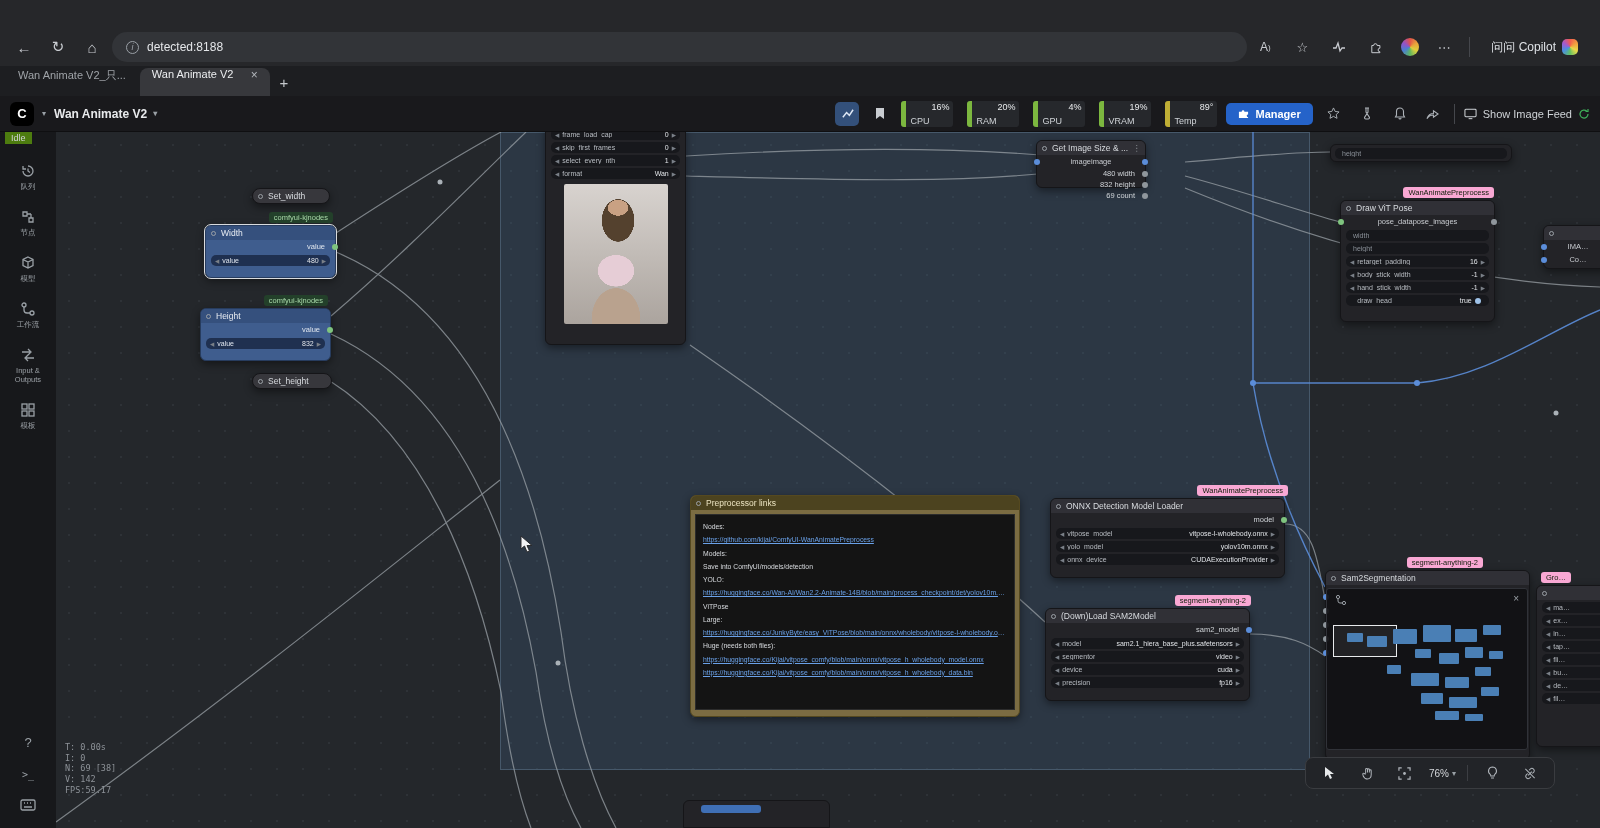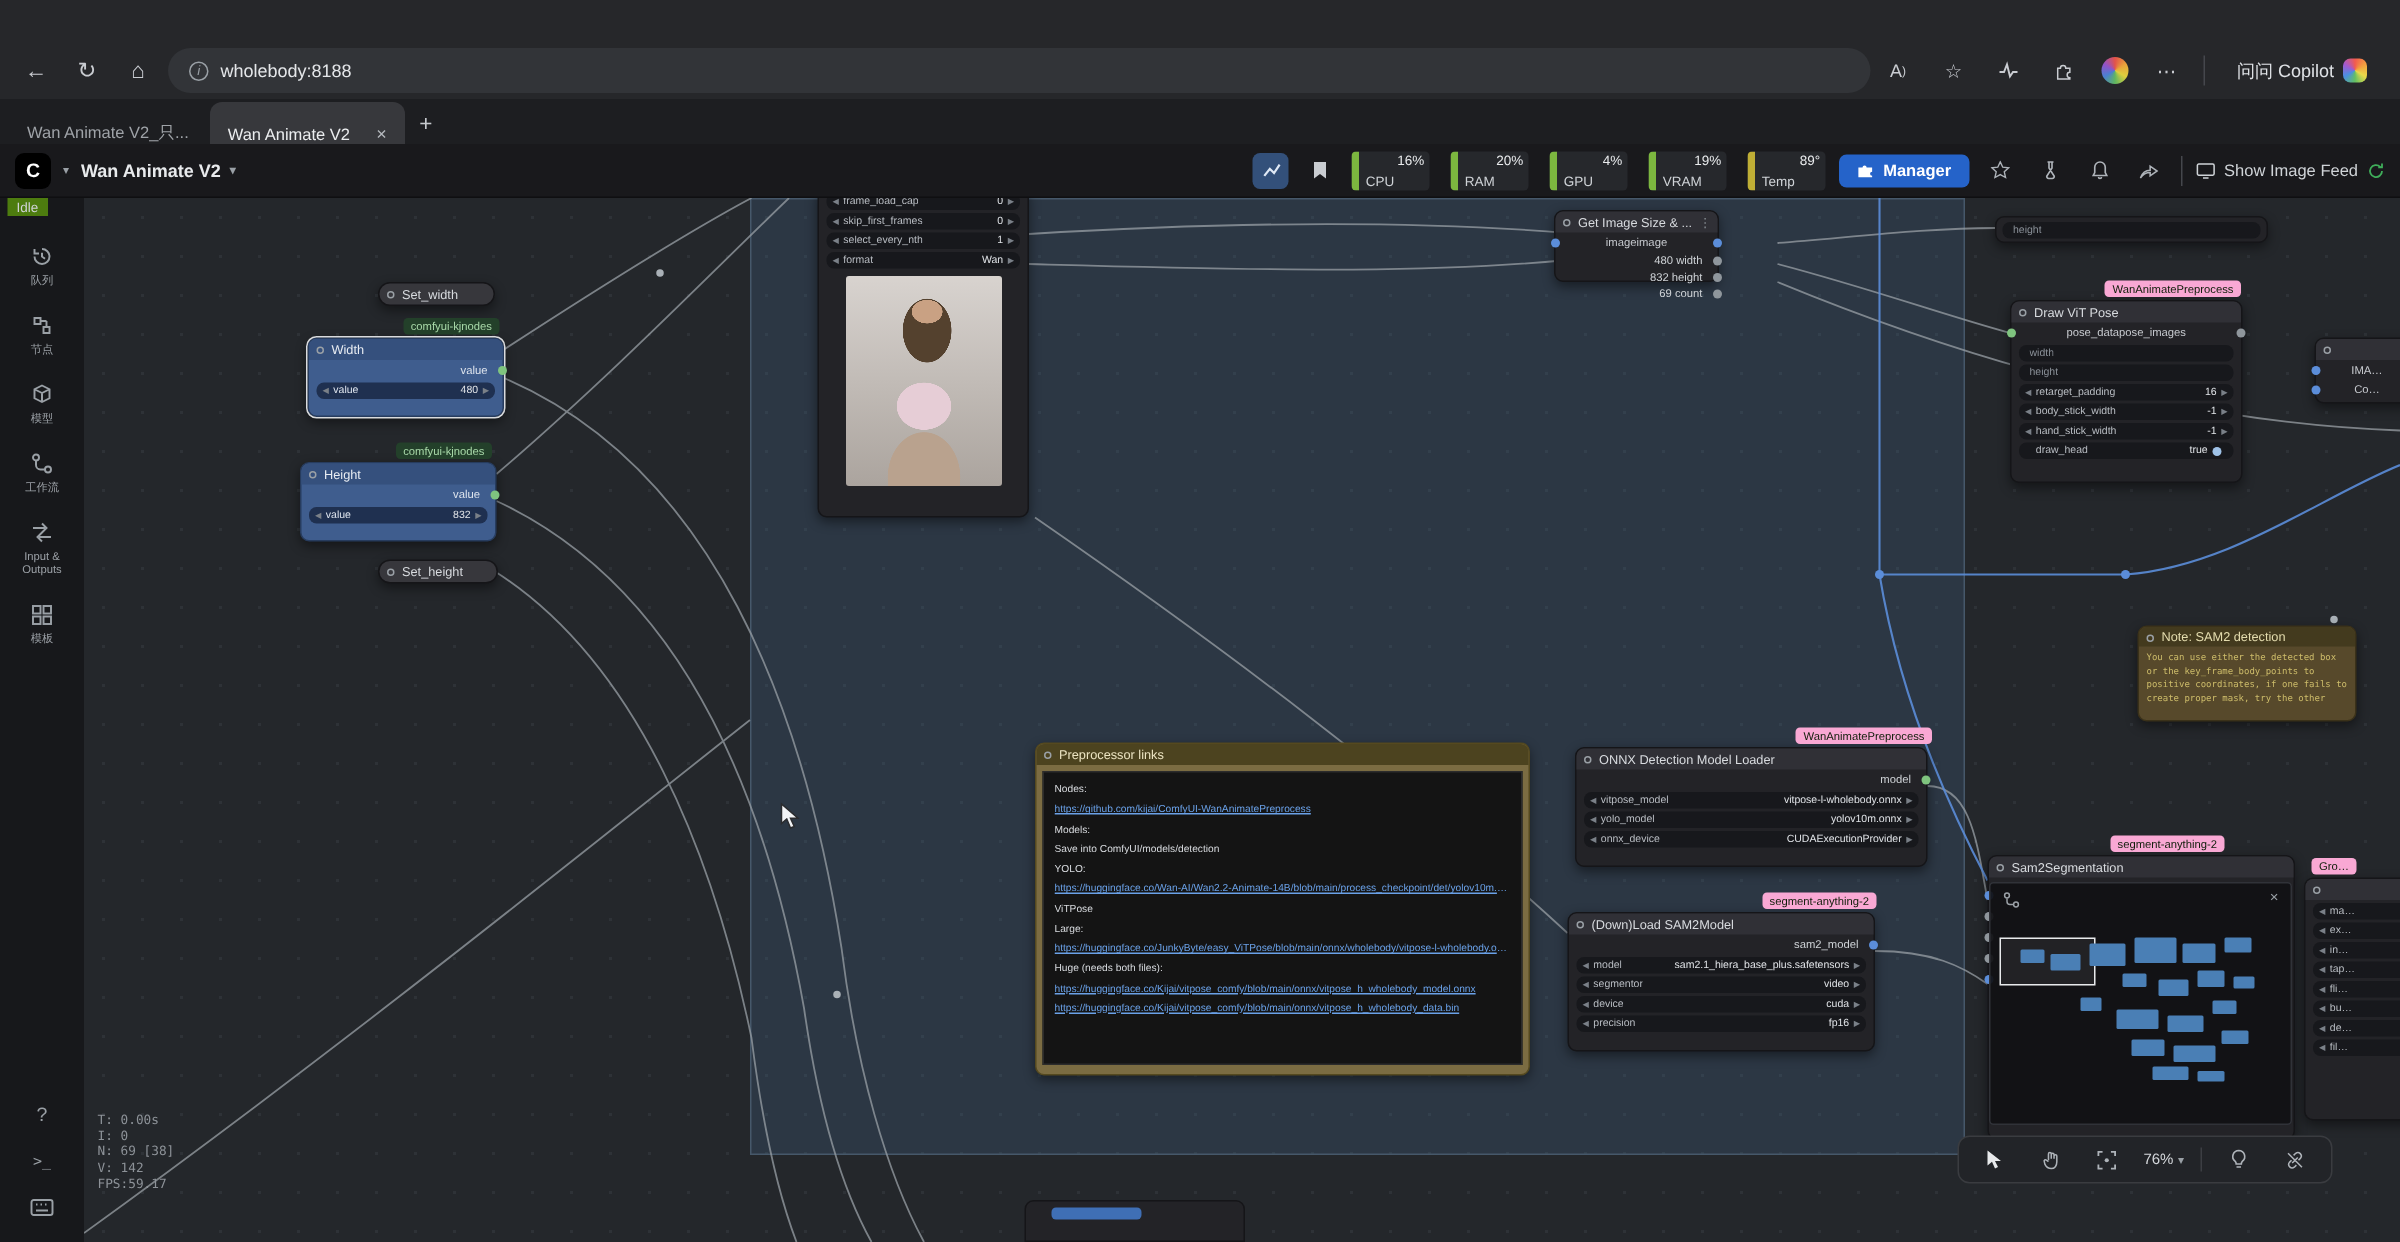--- a/index.html
+++ b/index.html
@@ -10,21 +10,21 @@
 .nav-ico{width:28px;height:28px;border-radius:6px;display:flex;align-items:center;justify-content:center;color:#c9ccd1;font-size:15px;cursor:pointer}
 .url-pill{flex:1;max-width:1160px;height:30px;background:#323438;border-radius:15px;display:flex;align-items:center;padding:0 14px;gap:8px;font-size:12px;color:#e4e6e9}
 .info-circ{width:13px;height:13px;border:1px solid #9aa0a6;border-radius:50%;font-size:9px;color:#9aa0a6;display:flex;align-items:center;justify-content:center;font-style:italic}
 .addr-right{display:flex;align-items:center;gap:13px;margin-left:auto;padding-right:4px}
 .addr-right .nav-ico{width:24px;height:24px;font-size:13px}
 .avatar{width:18px;height:18px;border-radius:50%;background:conic-gradient(#e2524a,#e8a33b,#decf3d,#5fb660,#4a7fd0,#9153c9,#e2524a)}
 .copilot-chip{display:flex;align-items:center;gap:6px;font-size:12px;color:#dfe2e6;padding:3px 8px;border-radius:6px;cursor:pointer}
 .copilot-ico{width:16px;height:16px;border-radius:5px;background:conic-gradient(#f25a4f,#f2a03f,#e8d94a,#62c062,#4a8fe0,#a25ad0,#f25a4f)}
 .vdiv{width:1px;height:20px;background:#45474c}
 .tab-row{height:30px;background:#1d1e21;display:flex;align-items:flex-end;padding:0 6px;gap:2px}
-.tab{height:28px;display:flex;align-items:flex-end;gap:8px;padding:0 12px;font-size:11px;color:#9fa3a8;min-width:130px;max-width:150px;border-radius:8px 8px 0 0;cursor:pointer;white-space:nowrap;overflow:hidden}
+.tab{height:28px;display:flex;align-items:flex-start;gap:8px;padding:0 12px;font-size:11px;color:#9fa3a8;min-width:130px;max-width:150px;border-radius:8px 8px 0 0;cursor:pointer;white-space:nowrap;overflow:hidden}
 .tab.active{background:#37383c;color:#eceef0}
 .tab .close{margin-left:auto;font-size:12px;color:#b4b8bd;cursor:pointer}
 .newtab{width:24px;height:24px;display:flex;align-items:center;justify-content:center;color:#c6c9cd;font-size:15px;margin-bottom:2px;cursor:pointer}
 
 .comfy-bar{height:36px;background:#19191c;display:flex;align-items:center;padding:0 10px;gap:8px;border-bottom:1px solid #0f0f11}
 .logo-box{width:24px;height:24px;background:#000;border-radius:6px;display:flex;align-items:center;justify-content:center;color:#fff;font-weight:bold;font-size:13px;cursor:pointer}
 .chev{font-size:8px;color:#9aa0a6}
 .wf-name{font-size:12px;font-weight:600;color:#e8eaec;display:flex;gap:6px;align-items:center;cursor:pointer}
 .bar-right{margin-left:auto;display:flex;align-items:center;gap:9px}
 .sm-ico{width:24px;height:24px;display:flex;align-items:center;justify-content:center;border-radius:5px;cursor:pointer;color:#aeb3b9}
@@ -108,21 +108,21 @@
 </style>
 </head>
 <body>
 
 <div class="addr-row">
   <div class="nav-ico">←</div>
   <div class="nav-ico">↻</div>
   <div class="nav-ico">⌂</div>
   <div class="url-pill">
     <span class="info-circ">i</span>
-    <span>wholebody:8188</span>
+    <span>detected:8188</span>
   </div>
   <div class="addr-right">
     <div class="nav-ico" style="font-size:12px">A<span style="font-size:8px">)</span></div>
     <div class="nav-ico">☆</div>
     <div class="nav-ico">
       <svg width="14" height="14" viewBox="0 0 14 14">
           <path d="M1 8h3l2-5 2 8 2-3h3" stroke="#c9ccd1" fill="none" stroke-width="1.3"></path>
         </svg>
     </div>
     <div class="nav-ico">
@@ -488,24 +488,20 @@
       <div class="widget toggle">
         <span class="arrow">◀</span>
         <span class="wname">draw_head</span>
         <span class="wval">true</span>
         <span class="wdot"></span>
         <span class="arrow">▶</span>
       </div>
     </div>
   </div>
 
-  <div class="node note" style="left:1369px;top:285px;width:146px;height:64px">
-    <div class="node-header" style="height:13px;line-height:13px"><span class="cdot"></span><span>Note: SAM2 detection</span></div>
-    <div class="note-body">You can use either the detected box or the key_frame_body_points to positive coordinates, if one fails to create proper mask, try the other</div>
-  </div>
 
   <div class="node linksnode" style="left:634px;top:363px;width:330px;height:222px">
     <div class="node-header"><span class="cdot"></span><span>Preprocessor links</span></div>
     <div class="links-body">
 
         <div class="line">Nodes:</div>
 
         <div class="line link">https://github.com/kijai/ComfyUI-WanAnimatePreprocess</div>
 
         <div class="line">Models:</div>

